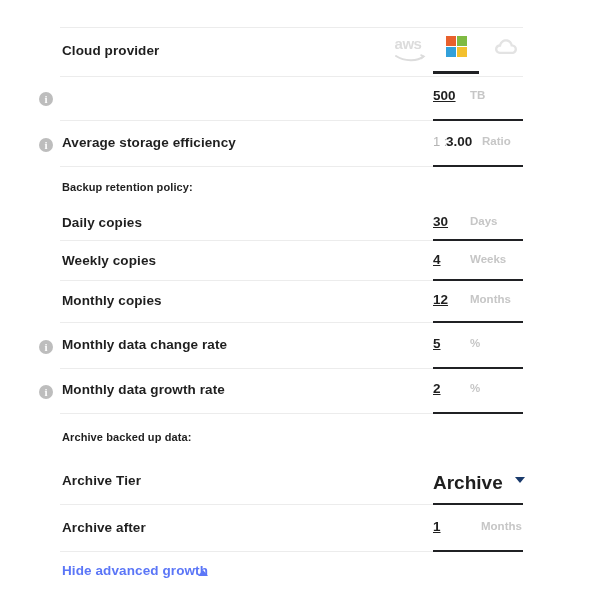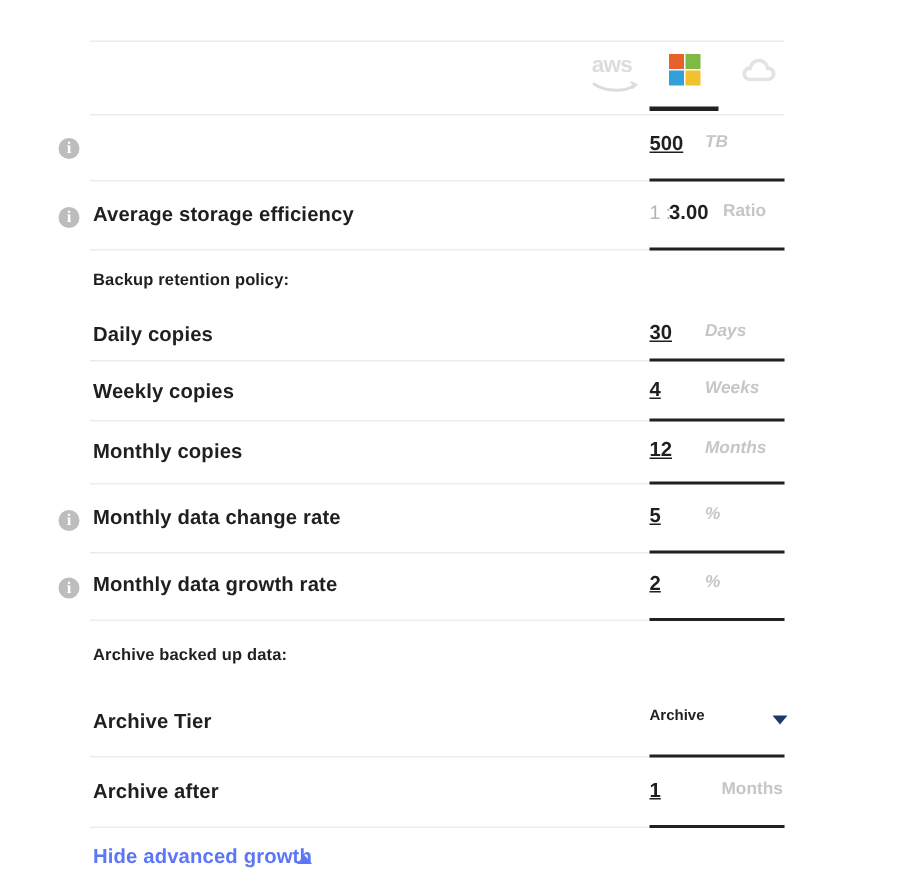--- a/index.html
+++ b/index.html
@@ -104,21 +104,21 @@
   .value.at0    { left: 0px; text-decoration: underline; }
   .value.after-prefix { left: 13px; }
   .unit {
     position: absolute;
     top: 3px;
     font-size: 11.5px;
     font-weight: 700;
     color: #c6c6c6;
     white-space: nowrap;
   }
-  .unit.u37 { left: 37px; font-style: italic; }
+  .unit.u37 { left: 37px; }
   .unit.u48 { left: 48px; }
   .unit.u57 { left: 49px; }
 
   
   .divider {
     position: absolute;
     left: 60px;
     width: 463px;
     height: 1px;
     background: #ececec;
@@ -201,21 +201,21 @@
     width: 46px;
     height: 3px;
     background: #202124;
   }
 
   
   .select-value {
     position: absolute;
     left: 0;
     top: 2px;
-    font-size: 10px;
+    font-size: 19px;
     font-weight: 700;
     color: #1f1f1f;
   }
   .select-caret {
     position: absolute;
     left: 82px;
     top: 7px;
     width: 0;
     height: 0;
     border-left: 5px solid transparent;
@@ -246,20 +246,23 @@
     border-bottom: 6px solid #5b76f7;
   }
 </style>
 </head>
 <body>
 
 <div class="form">
 
   <div class="top-rule"></div>
 
+  <div class="row" style="top:30px;">
+    <div class="label">Cloud provider</div>
+  </div>
 
   <div class="providers">
 
     <div class="provider aws">
       <div class="aws-logo">
         <div class="txt">aws</div>
         <svg width="40" height="26" viewBox="0 0 40 26" style="position:absolute;left:0;top:0;">
           <path d="M8 20 C16 25.5, 30 25.5, 35 20.5" stroke="#dcdcdc" stroke-width="2" fill="none" stroke-linecap="round"></path>
           <path d="M33 19 L36 20.5 L33.5 22.5" stroke="#dcdcdc" stroke-width="1.6" fill="none" stroke-linecap="round"></path>
         </svg>

